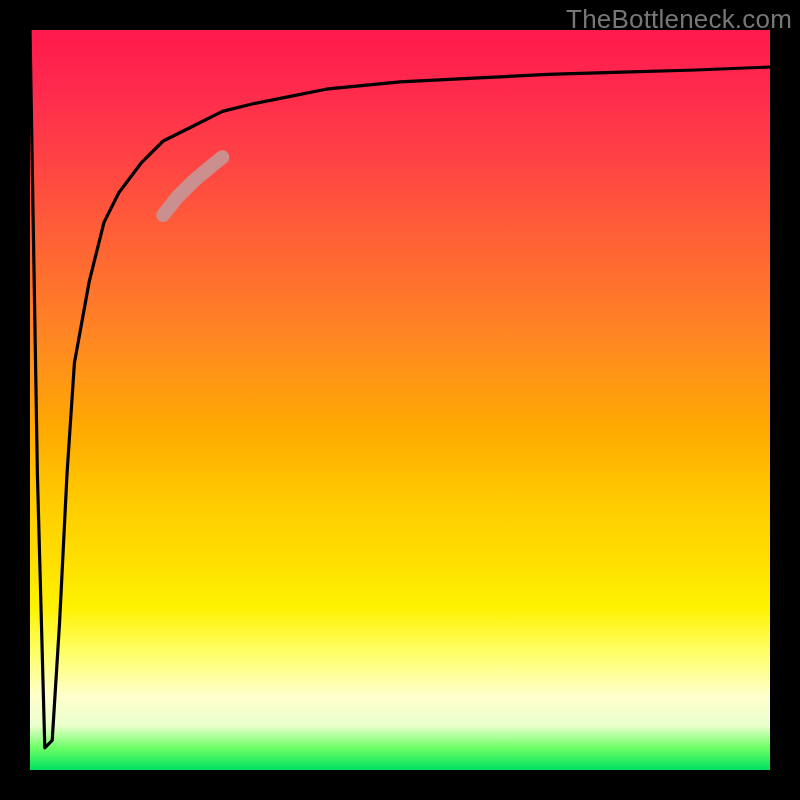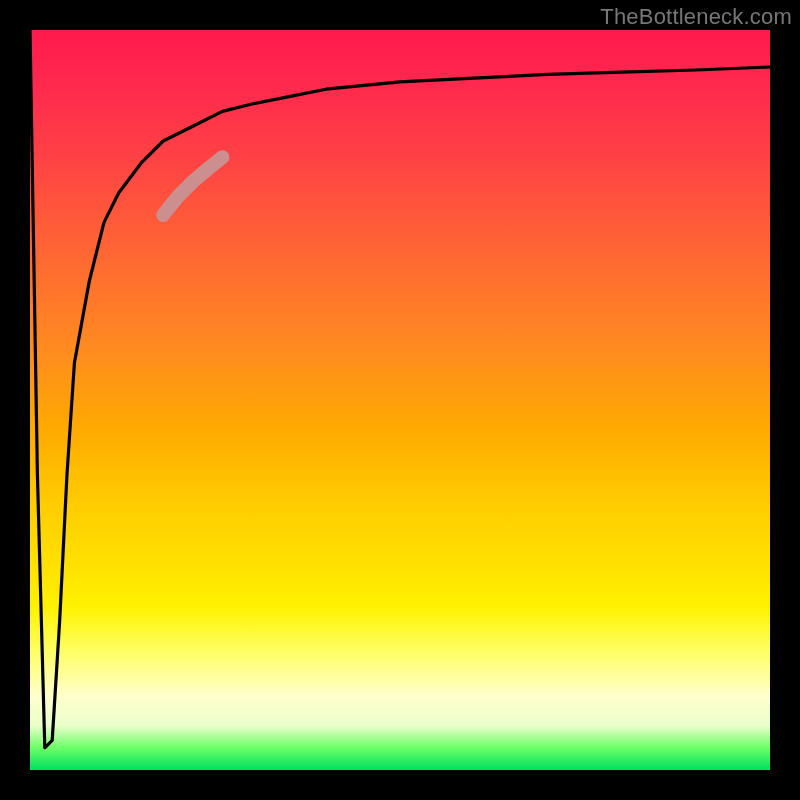--- a/index.html
+++ b/index.html
@@ -45,21 +45,21 @@
     top: 30px;
     width: 740px;
     height: 740px;
     overflow: visible;
   }
   .watermark {
     position: absolute;
     top: 4px;
     right: 8px;
     color: #777;
-    font-size: 22px;
+    font-size: 26px;
     font-weight: 500;
     letter-spacing: 0.2px;
     user-select: none;
   }
 </style>
 </head>
 <body>
 
 <div class="container">
   <div class="plot-area"></div>

